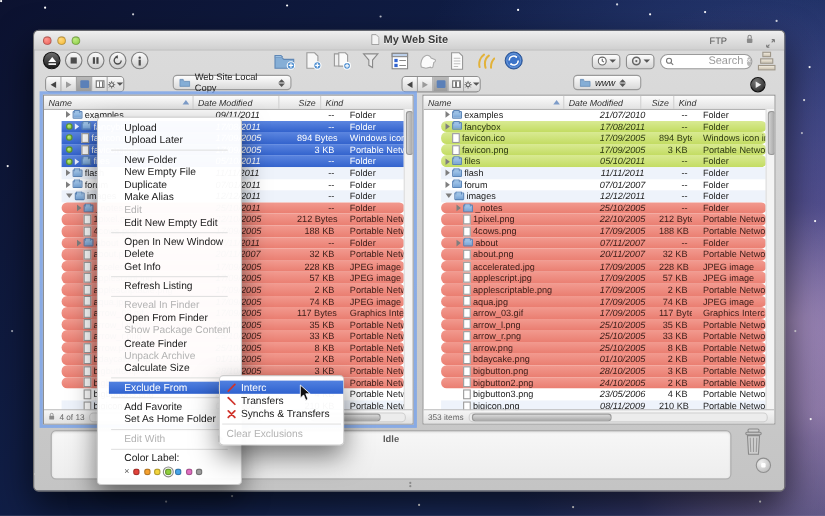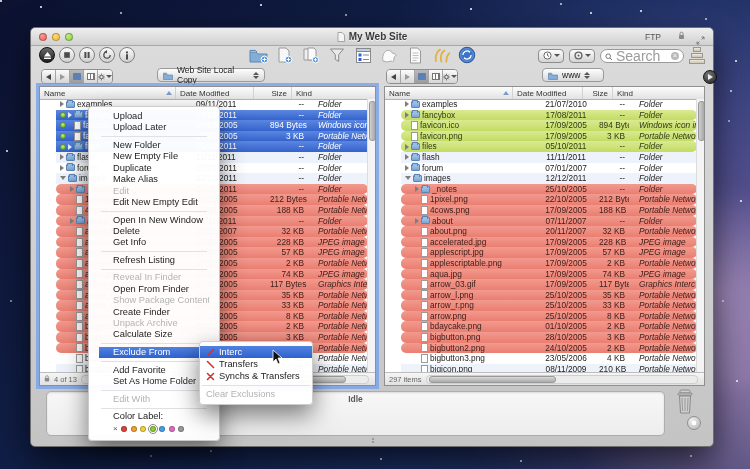--- a/index.html
+++ b/index.html
@@ -40,29 +40,29 @@
     background:linear-gradient(#fbfbfb,#cfcfcf);display:flex;align-items:center;justify-content:center;}
   .tbtn.dark{background:linear-gradient(#6a6a6a,#1d1d1d);border-color:#111;}
   .actions{position:absolute;left:218px;top:1px;display:flex;gap:6px;align-items:center;}
   .aicon{width:20px;height:18px;display:flex;align-items:center;justify-content:center;}
   .rightcluster{position:absolute;right:8px;top:2px;display:flex;gap:5px;align-items:center;}
   .mini-menu-btn{width:26px;height:14px;border-radius:4px;border:1px solid #8d8d8d;box-sizing:border-box;
     background:linear-gradient(#fdfdfd,#d4d4d4);display:flex;align-items:center;justify-content:center;gap:2px;}
   .caret{width:0;height:0;border-left:3px solid transparent;border-right:3px solid transparent;border-top:3px solid #555;}
   .searchbox{width:84px;height:14px;border-radius:8px;border:1px solid #9a9a9a;background:#fff;
     display:flex;align-items:center;gap:3px;padding:0 4px;box-sizing:border-box;}
-  .searchbox .ph{font-size:14px;color:#9b9b9b;flex:1;}
+  .searchbox .ph{font-size:10px;color:#9b9b9b;flex:1;margin-left:28px;}
   .clearbtn{width:8px;height:8px;border-radius:50%;background:#b9b9b9;color:#fff;font-size:7px;line-height:8px;text-align:center;}
   .ziggurat{display:flex;flex-direction:column;align-items:center;gap:1px;}
   .ziggurat i{display:block;background:linear-gradient(#efe9dc,#cdc4b2);border:1px solid #9e9688;height:3px;}
   .zg1{width:6px;}.zg2{width:10px;}.zg3{width:14px;}
 
   .navrow{position:absolute;top:40px;height:18px;}
   .navrow.left{left:8px;width:337px;}
-  .navrow.right{left:353px;width:321px;}
+  .navrow.right{left:332px;width:321px;font-style:italic;}
   .segs{position:absolute;left:2px;top:1px;display:flex;border:1px solid #8e8e8e;border-radius:4px;overflow:hidden;height:13px;}
   .seg{width:14px;height:13px;background:linear-gradient(#fbfbfb,#d6d6d6);border-right:1px solid #a5a5a5;
     display:flex;align-items:center;justify-content:center;box-sizing:border-box;}
   .seg:last-child{border-right:none;}
   .seg.sel{background:linear-gradient(#b9b9b9,#9c9c9c);}
   .tri-l{width:0;height:0;border-top:3px solid transparent;border-bottom:3px solid transparent;border-right:5px solid #444;}
   .tri-r{width:0;height:0;border-top:3px solid transparent;border-bottom:3px solid transparent;border-left:5px solid #9b9b9b;}
   .glyph-list{width:8px;height:7px;background:#5b80b8;border-radius:1px;}
   .glyph-cols{width:8px;height:7px;border:1px solid #777;box-sizing:border-box;background:
      repeating-linear-gradient(90deg,#fff 0 2px,#777 2px 3px);}
@@ -75,41 +75,41 @@
   .stepper .dn{border-top:3px solid #555;}
   .gobtn{position:absolute;right:-12px;top:2px;width:12px;height:12px;border-radius:50%;
     background:radial-gradient(circle at 35% 30%,#777,#222);border:1px solid #111;display:flex;align-items:center;justify-content:center;}
   .gobtn b{width:0;height:0;border-top:3px solid transparent;border-bottom:3px solid transparent;border-left:5px solid #eee;}
 
   .pane{position:absolute;top:58px;height:300px;background:#fff;border:1px solid #8f8f8f;box-sizing:border-box;overflow:hidden;}
   .pane.left{left:8px;width:337px;box-shadow:0 0 0 3px rgba(120,162,235,.8);}
   .pane.right{left:353px;width:321px;}
   .phead{height:12px;display:flex;background:linear-gradient(#fcfcfc,#e2e2e2);border-bottom:1px solid #b3b3b3;}
   .hcell{font-size:8px;color:#333;line-height:11px;padding-left:4px;border-right:1px solid #d2d2d2;box-sizing:border-box;
-    display:flex;align-items:center;gap:3px;white-space:nowrap;overflow:hidden;}
+    display:flex;align-items:center;gap:3px;white-space:nowrap;overflow:hidden;font-style:italic;}
   .sortarrow{width:0;height:0;border-left:3px solid transparent;border-right:3px solid transparent;border-bottom:4px solid #7d9cc9;margin-left:auto;margin-right:3px;}
   .c-name{width:136px;}.c-date{width:78px;}.c-size{width:38px;justify-content:flex-end;padding-right:4px;}
   .c-kind{flex:1;border-right:none;}
   .pane.right .c-name{width:128px;}
   .pane.right .c-date{width:70px;}
   .pane.right .c-size{width:30px;}
   .rows{position:absolute;left:0;right:7px;top:12px;bottom:12px;overflow:hidden;padding-left:16px;}
   .row{height:10.6px;display:flex;align-items:center;font-size:8.3px;line-height:10.6px;white-space:nowrap;color:#222;}
   .row:nth-child(even){background:#eef3fb;}
   .row.selected{background:linear-gradient(#5c86e0,#3363cd);color:#fff;border-radius:0;}
   .row.green{background:linear-gradient(#d9ea93,#c3dc62);border-radius:5px;color:#2e3a12;}
   .row.red{background:linear-gradient(#f29a8f,#ea7e71);border-radius:5px;color:#40201b;}
   .cell{overflow:hidden;box-sizing:border-box;}
   .cell.name{width:136px;display:flex;align-items:center;gap:2px;padding-left:4px;}
   .pane.right .cell.name{width:128px;}
-  .cell.date{width:78px;padding-left:4px;}
+  .cell.date{width:78px;padding-left:4px;font-style:italic;}
   .pane.right .cell.date{width:70px;text-align:center;}
   .cell.size{width:38px;text-align:right;padding-right:4px;}
   .pane.right .cell.size{width:30px;}
-  .cell.kind{flex:1;padding-left:10px;font-style:italic;}
+  .cell.kind{flex:1;padding-left:10px;}
   .ind1 .cell.name{padding-left:14px;}
   .disc{width:0;height:0;flex:none;}
   .disc.collapsed{border-top:3px solid transparent;border-bottom:3px solid transparent;border-left:4px solid #7e7e7e;}
   .disc.expanded{border-left:3px solid transparent;border-right:3px solid transparent;border-top:4px solid #7e7e7e;}
   .row.selected .disc.collapsed{border-left-color:#e8efff;}
   .disc.none{width:4px;}
   .dot{width:6px;height:6px;border-radius:50%;flex:none;background:radial-gradient(circle at 35% 30%,#c2ef7a,#7cc22e);border:1px solid #5d9623;box-sizing:border-box;}
   .fic{flex:none;}
   .fic.folder{width:9px;height:7px;background:linear-gradient(#a5c8ec,#78a5d6);border:1px solid #5d86b8;border-radius:1px;position:relative;box-sizing:border-box;}
   .fic.folder::before{content:"";position:absolute;left:0;top:-2px;width:4px;height:2px;background:#9cc0e4;border:1px solid #5d86b8;border-bottom:none;border-radius:1px 1px 0 0;}
@@ -956,21 +956,21 @@
           </div>
           <div class="cell date">08/11/2009</div>
           <div class="cell size">210 KB</div>
           <div class="cell kind">Portable Network Graphics</div>
         </div>
       </div>
     <div class="vscroll">
         <div class="vthumb"></div>
       </div>
     <div class="pstatus">
-      <span>297 items</span>
+      <span>353 items</span>
       <div class="hscroll">
           <div class="hthumb" style="left:2px;width:125px;"></div>
         </div>
     </div>
   </div>
 
   <div class="idlepanel">
     <div class="lab">Idle</div>
   </div>
   <div class="trash">

